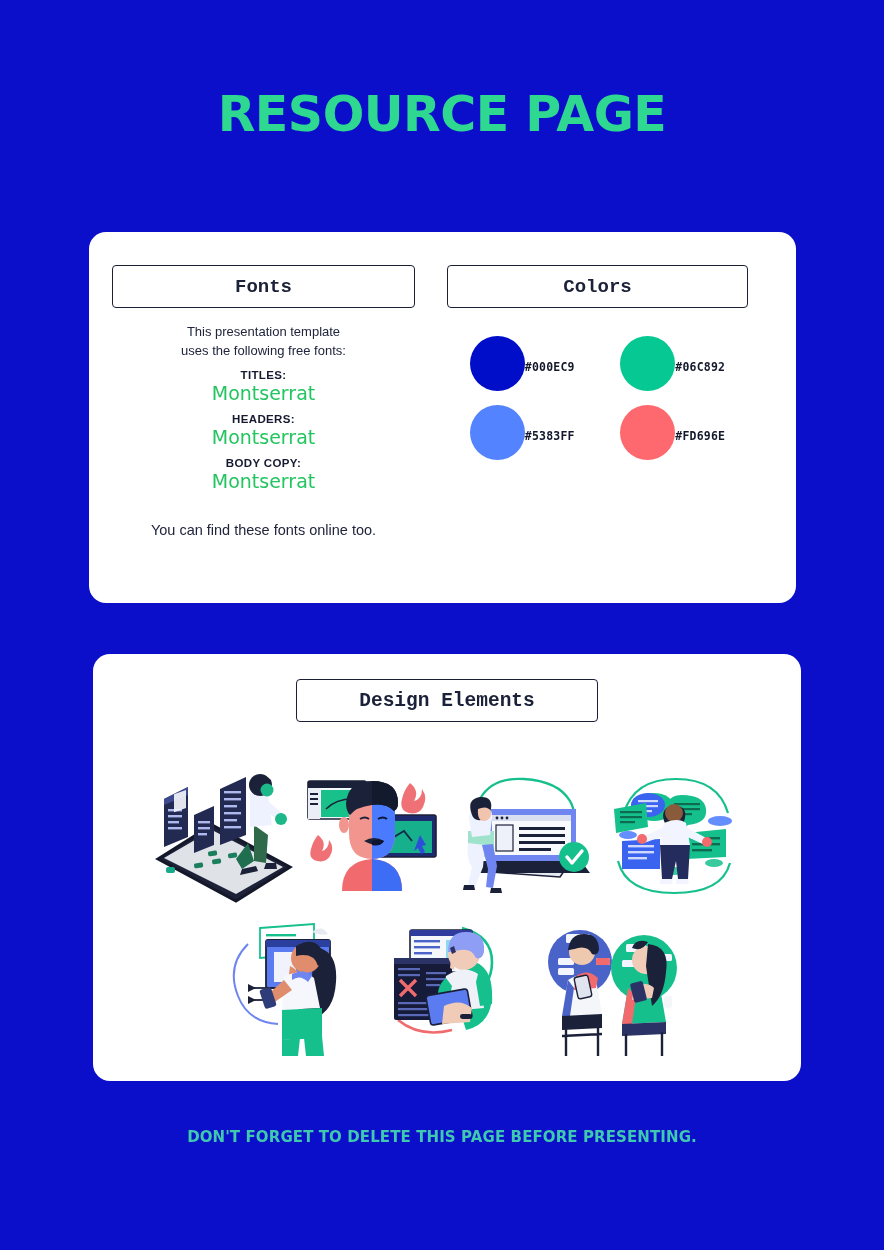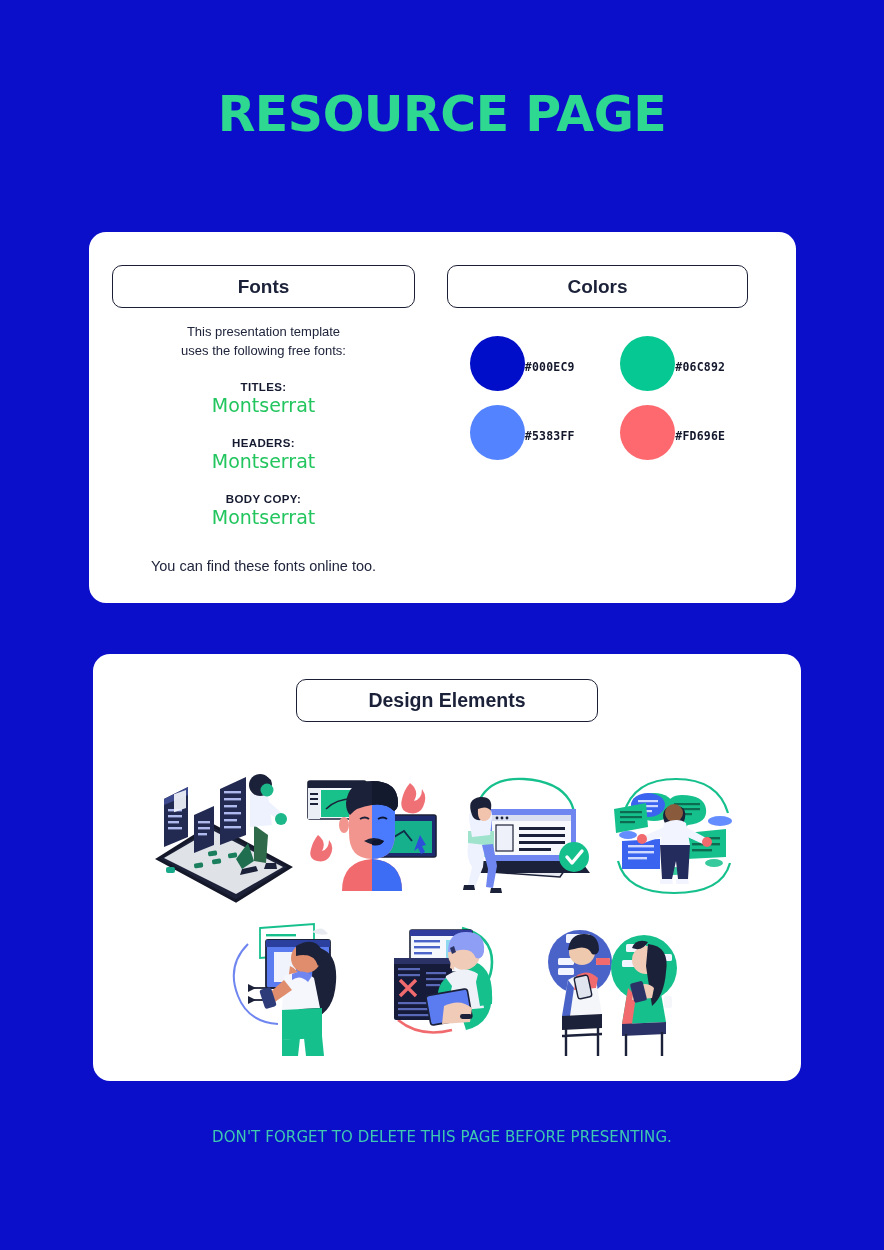--- a/index.html
+++ b/index.html
@@ -29,35 +29,35 @@
   
   .card {
     position: absolute; background: #ffffff; border-radius: 17px;
   }
   #card-fonts-colors { left: 89px; top: 232px; width: 707px; height: 371px; }
   #card-design       { left: 93px; top: 654px; width: 708px; height: 427px; }
 
   .pill {
     position: absolute;
     border: 1.6px solid #1b1f35;
-    border-radius: 10px;
+    border-radius: 4px;
     background: #fff;
     display: flex; align-items: center; justify-content: center;
     color: #1b2138;
     font-weight: 700;
-    font-family: Liberation Sans, sans-serif;
+    font-family: Liberation Mono, monospace;
   }
   #pill-fonts  { left: 112px; top: 265px; width: 303px; height: 43px; font-size: 19px; }
   #pill-colors { left: 447px; top: 265px; width: 301px; height: 43px; font-size: 19px; }
   #pill-design { left: 296px; top: 679px; width: 302px; height: 43px; font-size: 19.5px; }
 
   
   .fonts-col { position: absolute; left: 112px; top: 322px; width: 303px; text-align: center; color: #1b2138; }
   .fonts-intro { font-size: 13px; line-height: 19px; color: #20253c; }
-  .font-group { margin-top: 21px; }
+  .font-group { margin-top: 9px; }
   .font-role { font-size: 11.5px; font-weight: 700; letter-spacing: .35px; color: #151a30; }
   .font-name { font-size: 19px; font-weight: 400; color: #22c55e; margin-top: 1px; font-family: "DejaVu Sans", sans-serif; }
   .fonts-foot { margin-top: 30px; font-size: 14.5px; color: #20253c; }
 
   
   .swatch-grid {
     position: absolute; left: 447px; top: 336px; width: 301px;
     display: grid; grid-template-columns: 1fr 1fr; justify-items: center;
     row-gap: 14px;
   }
@@ -72,21 +72,21 @@
   
   .illus-row { position: absolute; display: flex; }
   #illus-row-1 { left: 148px; top: 757px; width: 600px; justify-content: space-between; }
   #illus-row-2 { left: 222px; top: 908px; width: 460px; justify-content: space-between; }
   .illus { width: 150px; height: 150px; }
   #illus-row-2 .illus { width: 144px; height: 150px; }
 
   
   .footer {
     position: absolute; left: 0; top: 1128px; width: 884px; text-align: center;
-    font-size: 15px; font-weight: 400; letter-spacing: .1px;
+    font-size: 15px; font-weight: 700; letter-spacing: .1px;
     color: #3ec9b0;
     font-family: "DejaVu Sans", sans-serif;
   }
 </style>
 </head>
 <body style="background: rgb(11, 15, 202);">
 
 <div class="page" style="background: rgb(11, 15, 202);">
 
   <div class="title" style="color: rgb(47, 216, 145);">RESOURCE PAGE</div>

